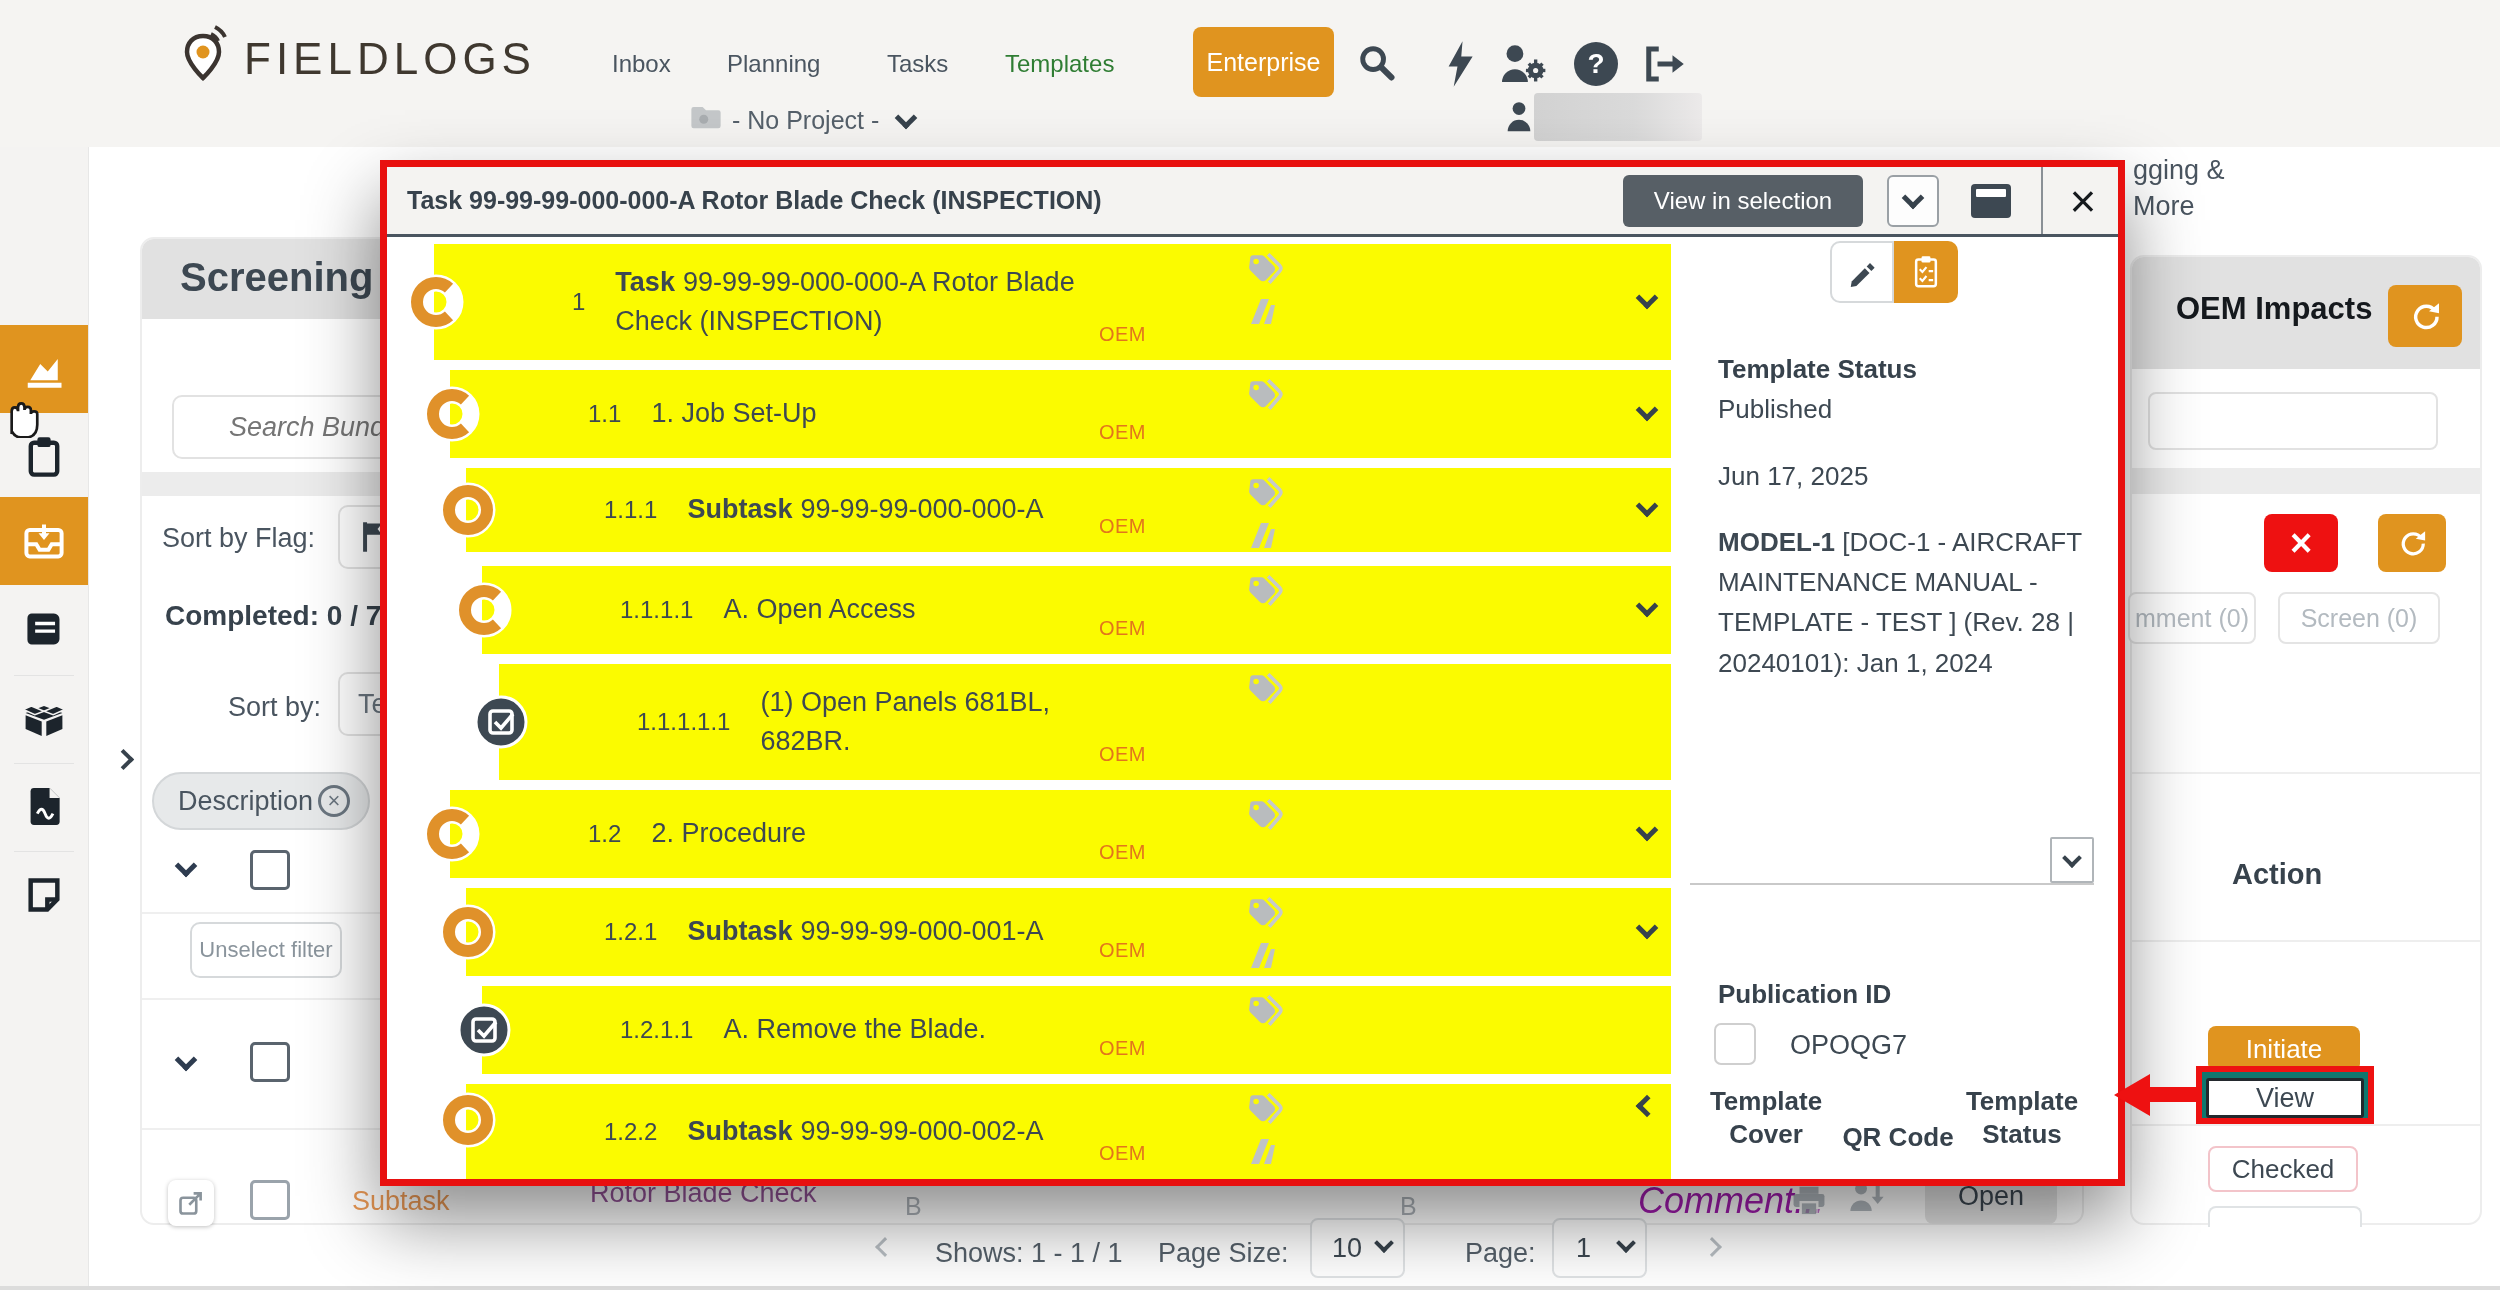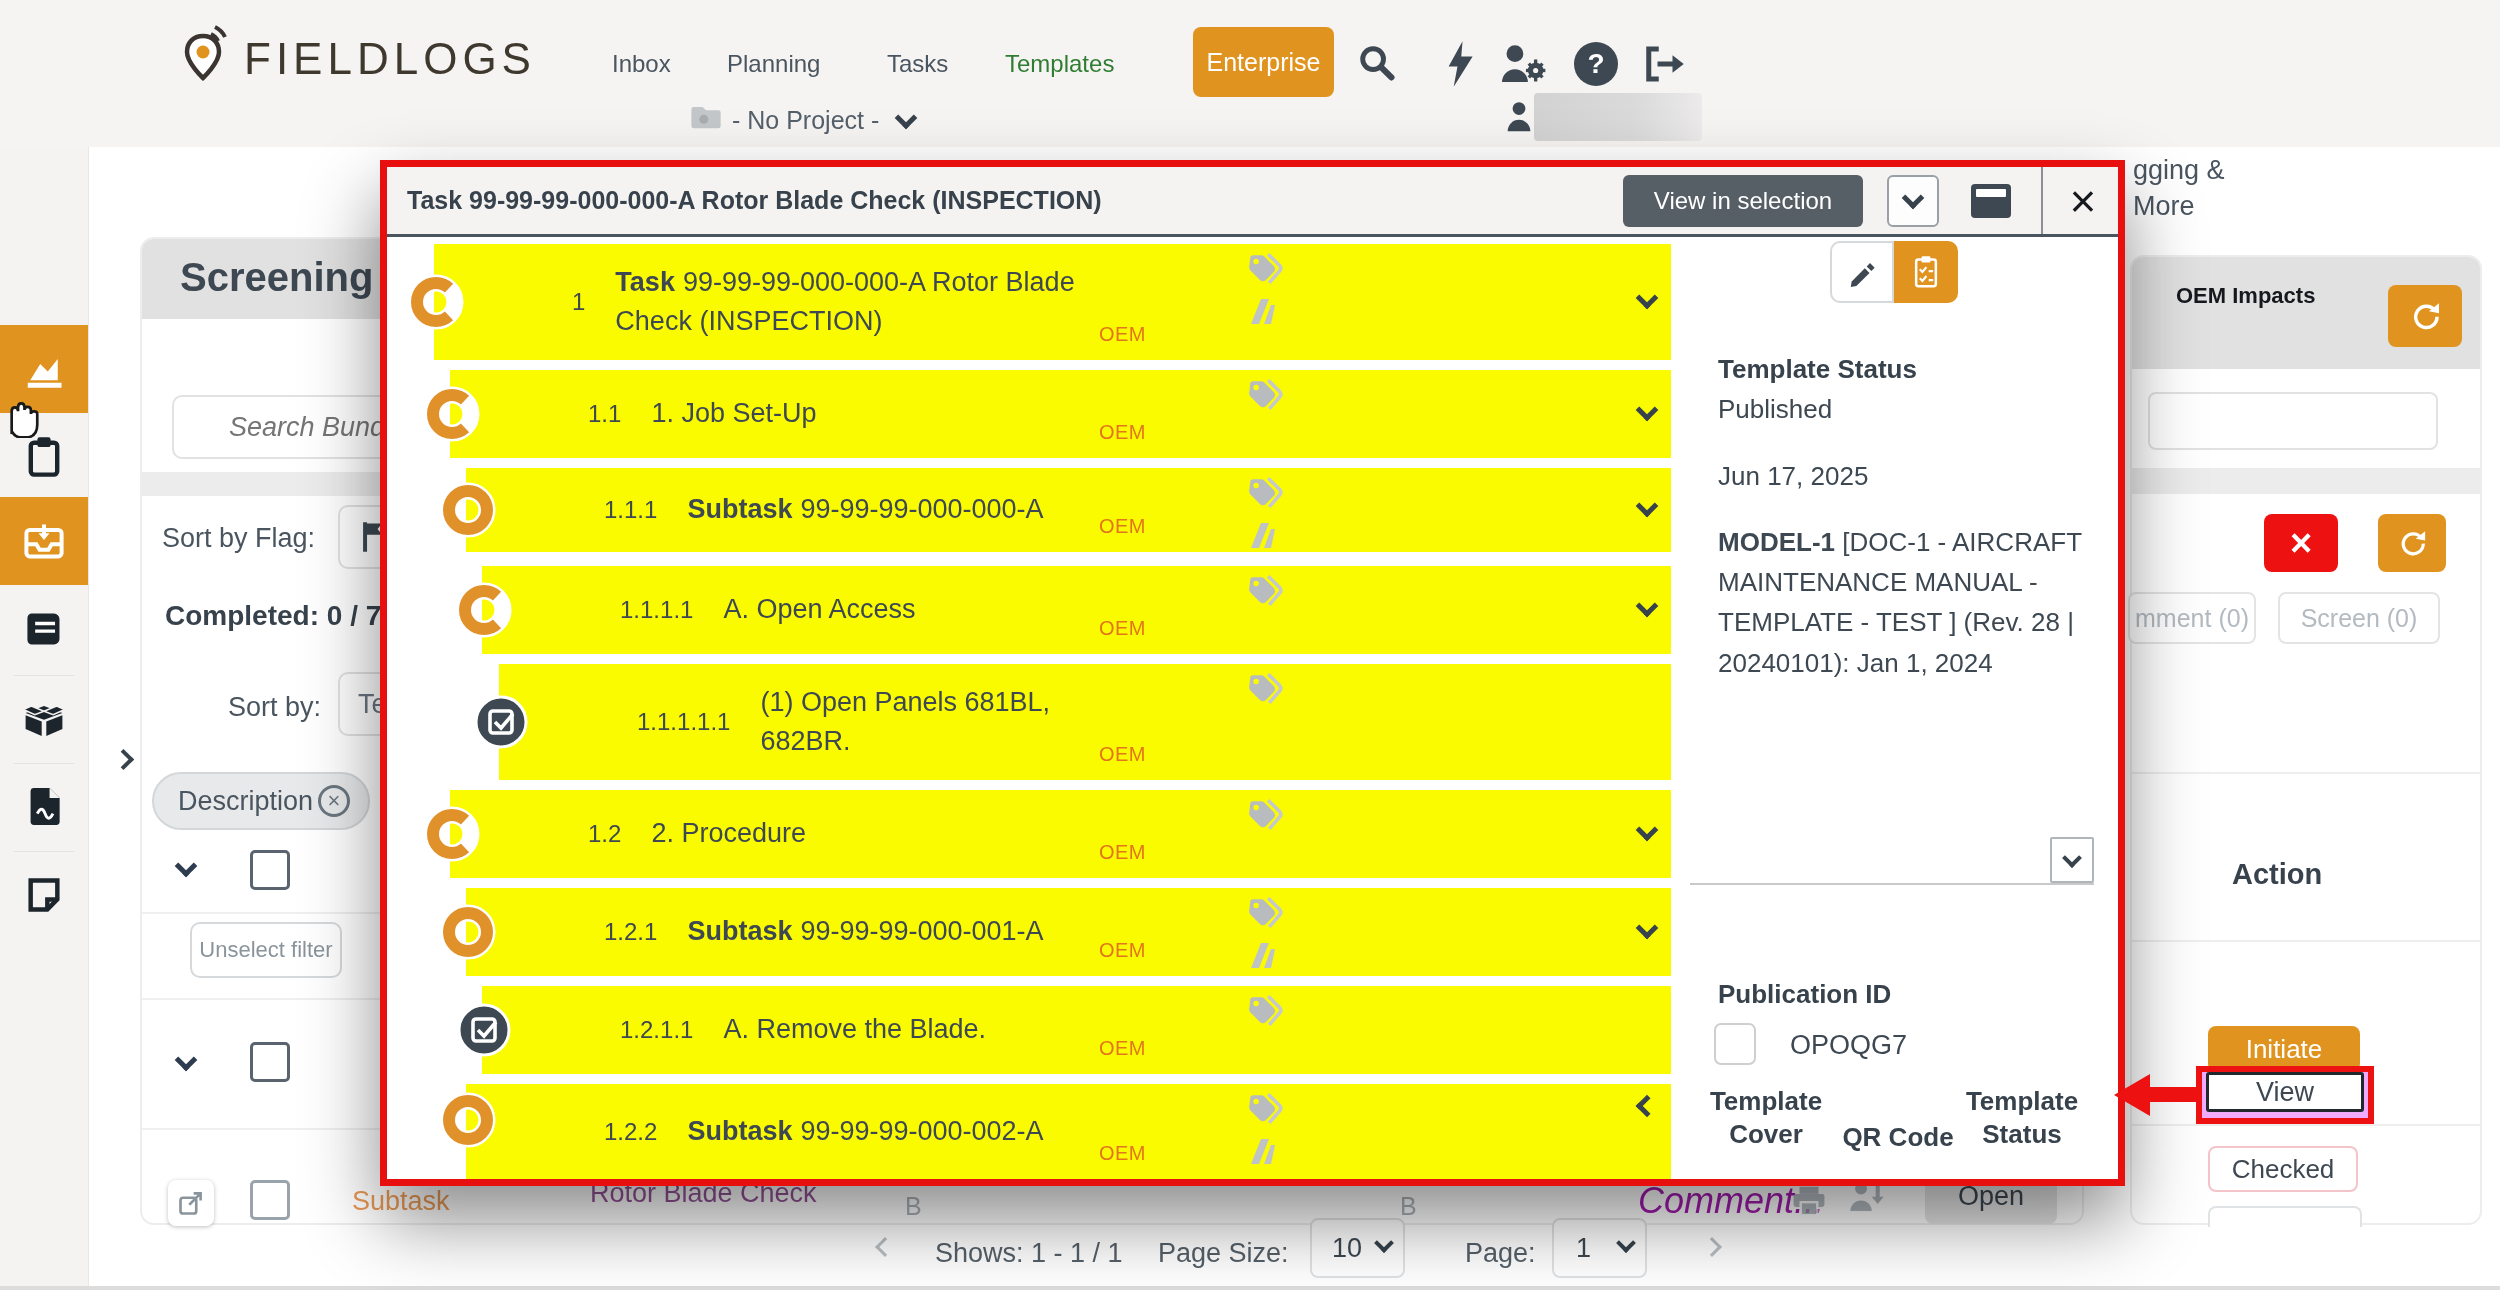--- a/index.html
+++ b/index.html
@@ -269,21 +269,21 @@
   </div>
   <span class="cv cv-right cv-thin abs" style="left:1705px;top:1240px;"></span>
   <div class="abs" style="left:0;top:1286px;width:2500px;height:4px;background:#dcdcdc;"></div>
 
   <div class="abs" style="left:2133px;top:152px;font-size:27px;color:#4a5560;line-height:1.35;">
     <div>gging &amp;</div>
     <div>More</div>
   </div>
   <div class="card" style="left:2130px;top:255px;width:352px;height:970px;"></div>
   <div class="card-head" style="left:2132px;top:257px;width:348px;height:112px;">
-    <span class="abs" style="left:44px;top:26px;font-size:22px;font-weight:bold;color:#15191d;">OEM Impacts</span>
+    <span class="abs" style="left:44px;top:34px;font-size:31px;font-weight:bold;color:#15191d;">OEM Impacts</span>
     <div class="btn" style="position:absolute;right:18px;top:28px;width:74px;height:62px;background:#e0941f;">
       <svg width="32" height="32" viewBox="0 0 24 24">
           <path d="M19.5 8 A8 8 0 1 0 21 12.5" fill="none" stroke="#fff" stroke-width="2.6"></path>
           <polygon points="22.5,2.5 22.5,10 15,8.5" fill="#fff"></polygon>
         </svg>
     </div>
   </div>
   <div class="inputbox" style="left:2148px;top:392px;width:290px;height:58px;border-radius:8px;"></div>
   <div class="abs" style="left:2132px;top:468px;width:348px;height:26px;background:#ececec;"></div>
   <div class="btn abs" style="left:2264px;top:514px;width:74px;height:58px;background:#ee1111;color:#fff;font-size:38px;font-weight:bold;">×</div>
@@ -293,21 +293,21 @@
         <polygon points="22.5,2.5 22.5,10 15,8.5" fill="#fff"></polygon>
       </svg>
   </div>
   <div class="btn abs" style="left:2128px;top:592px;width:128px;height:52px;border:2px solid #e4e4e4;border-radius:8px;font-size:25px;color:#b3bac0;background:#fff;">mment (0)</div>
   <div class="btn abs" style="left:2278px;top:592px;width:162px;height:52px;border:2px solid #e4e4e4;border-radius:8px;font-size:25px;color:#b3bac0;background:#fff;">Screen (0)</div>
   <div class="abs" style="left:2132px;top:772px;width:348px;height:2px;background:#eee;"></div>
   <span class="abs" style="left:2232px;top:858px;font-size:29px;font-weight:bold;color:#37424c;">Action</span>
   <div class="abs" style="left:2132px;top:940px;width:348px;height:2px;background:#eee;"></div>
   <div class="btn abs" style="left:2208px;top:1026px;width:152px;height:46px;background:#e0941f;color:#fff;font-size:26px;">Initiate</div>
 
-  <div class="abs annot" style="left:2196px;top:1066px;width:178px;height:58px;border:6px solid #ee1111;box-sizing:border-box;background:#f0abfc;display:flex;align-items:flex-start;justify-content:center;">
+  <div class="abs annot" style="left:2196px;top:1066px;width:178px;height:58px;border:6px solid #ee1111;box-sizing:border-box;background:#0f766e;display:flex;align-items:flex-end;justify-content:center;">
     <div class="btn" style="width:158px;height:40px;border:3px solid #23282d;border-radius:3px;font-size:27px;color:#3d4852;background:#fff;">View</div>
   </div>
   <div class="abs annot" style="left:2148px;top:1087px;width:52px;height:15px;background:#ee1111;"></div>
   <div class="abs annot" style="left:2114px;top:1074px;width:0;height:0;border-top:21px solid transparent;border-bottom:21px solid transparent;border-right:36px solid #ee1111;"></div>
 
   <div class="abs" style="left:2132px;top:1124px;width:348px;height:2px;background:#eee;"></div>
   <div class="btn abs" style="left:2208px;top:1146px;width:150px;height:46px;background:#fff;border:2px solid #f3c4ca;border-radius:8px;font-size:26px;color:#3d4852;">Checked</div>
   <div class="abs" style="left:2208px;top:1206px;width:150px;height:19px;border:2px solid #e0e3e5;border-bottom:none;border-radius:8px 8px 0 0;background:#fff;"></div>
 
   <div id="modal">

